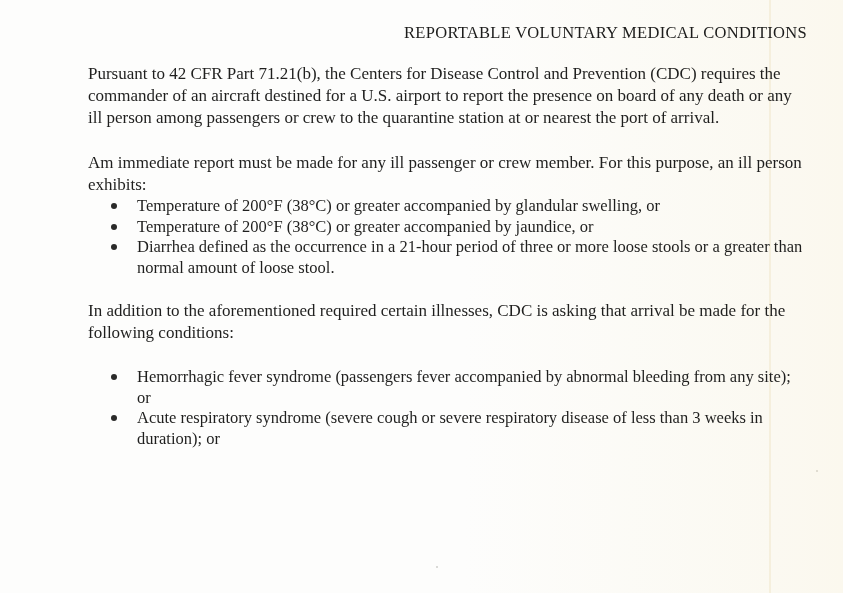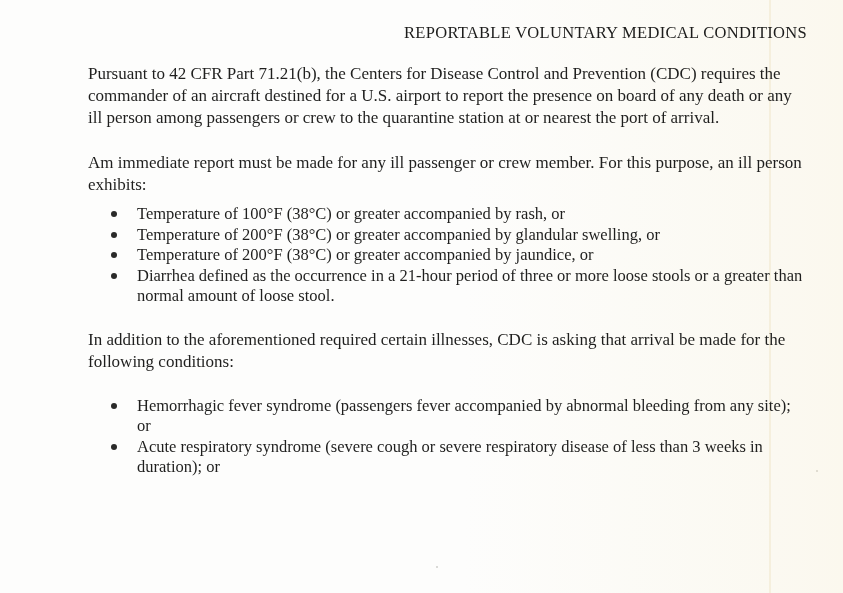--- a/index.html
+++ b/index.html
@@ -35,21 +35,21 @@
     margin: 0 0 20px 0;
     color: #1c1c1b;
   }
   p.body-par {
     font-size: 17px;
     line-height: 22px;
     margin: 0;
     color: #1f1f1e;
   }
   #par-regulation { margin-bottom: 23px; }
-  #par-immediate-report { margin-bottom: 8px; }
+  #par-immediate-report { margin-bottom: 0; }
   #par-additional { margin: 22px 0 23px 0; }
   ul.bullet-list {
     list-style: none;
     margin: 0;
     padding: 0;
   }
   ul.bullet-list li {
     position: relative;
     padding-left: 49px;
     font-size: 16.5px;
@@ -105,24 +105,20 @@
 
     <h1 class="doc-title">REPORTABLE VOLUNTARY MEDICAL CONDITIONS</h1>
 
     <p class="body-par" id="par-regulation">Pursuant to 42 CFR Part 71.21(b), the Centers for Disease Control and Prevention (CDC) requires the commander of an aircraft destined for a U.S. airport to report the presence on board of any death or any ill person among passengers or crew to the quarantine station at or nearest the port of arrival.</p>
 
     <p class="body-par" id="par-immediate-report">Am immediate report must be made for any ill passenger or crew member.  For this purpose, an ill person exhibits:</p>
 
     <ul class="bullet-list" id="list-criteria">
       <li>
         <span class="dot"></span>
-        <span>Temperature of 100°F (38°C) or greater accompanied by rash, or</span>
-      </li>
-      <li>
-        <span class="dot"></span>
         <span>Temperature of 200°F (38°C) or greater accompanied by glandular swelling, or</span>
       </li>
       <li>
         <span class="dot"></span>
         <span>Temperature of 200°F (38°C) or greater accompanied by jaundice, or</span>
       </li>
       <li>
         <span class="dot"></span>
         <span>Diarrhea defined as the occurrence in a 21-hour period of three or more loose stools or a greater than normal amount of loose stool.</span>
       </li>

